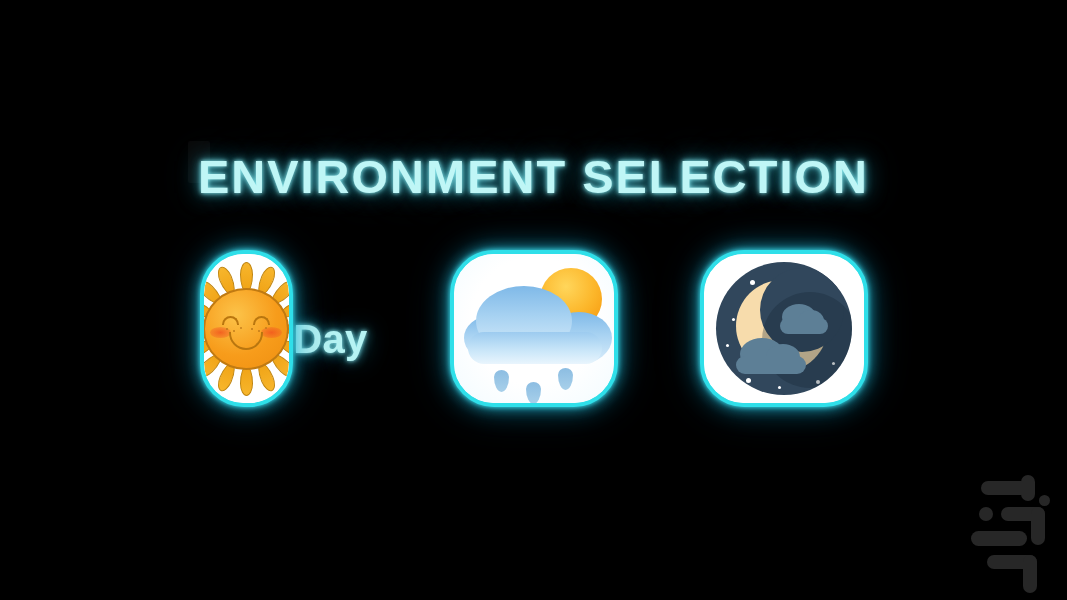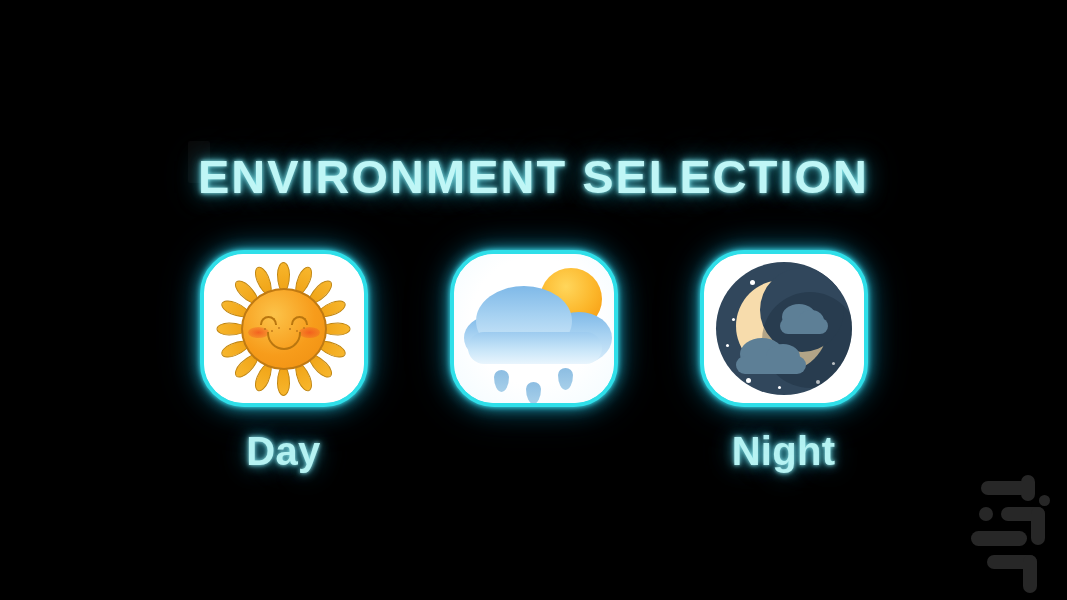--- a/index.html
+++ b/index.html
@@ -48,21 +48,21 @@
     position:absolute;
     left:0; top:250px;
     width:1067px;
     display:flex;
     justify-content:center;
     gap:82px;
   }
   .tile-wrap {
     width:168px;
     display:flex;
-    flex-direction:column;
+    flex-direction:row;
     align-items:center;
   }
   .tile {
     position:relative;
     width:168px; height:157px;
     border-radius:44px;
     background:#fdfdfd;
     border:4px solid #2fdfe9;
     overflow:hidden;
     box-shadow:
@@ -336,21 +336,20 @@
             <div class="n-shadow"></div>
             <div class="n-cl ncl-1a"></div>
             <div class="n-cl ncl-1b"></div>
             <div class="n-cl ncl-1base"></div>
             <div class="n-cl ncl-2a"></div>
             <div class="n-cl ncl-2b"></div>
             <div class="n-cl ncl-2base"></div>
           </div>
         </div>
       </div>
-      <div class="label">Night</div>
     </div>
 
   </div>
 
   <div id="watermark">
     <div class="wm" style="left:16px; top:6px;  width:54px; height:14px; border-radius:7px;"></div>
     <div class="wm" style="left:56px; top:0px;  width:14px; height:26px; border-radius:7px;"></div>
     <div class="wm" style="left:74px; top:20px; width:11px; height:11px; border-radius:50%;"></div>
     <div class="wm" style="left:14px; top:32px; width:14px; height:14px; border-radius:50%;"></div>
     <div class="wm" style="left:36px; top:32px; width:44px; height:14px; border-radius:7px;"></div>

